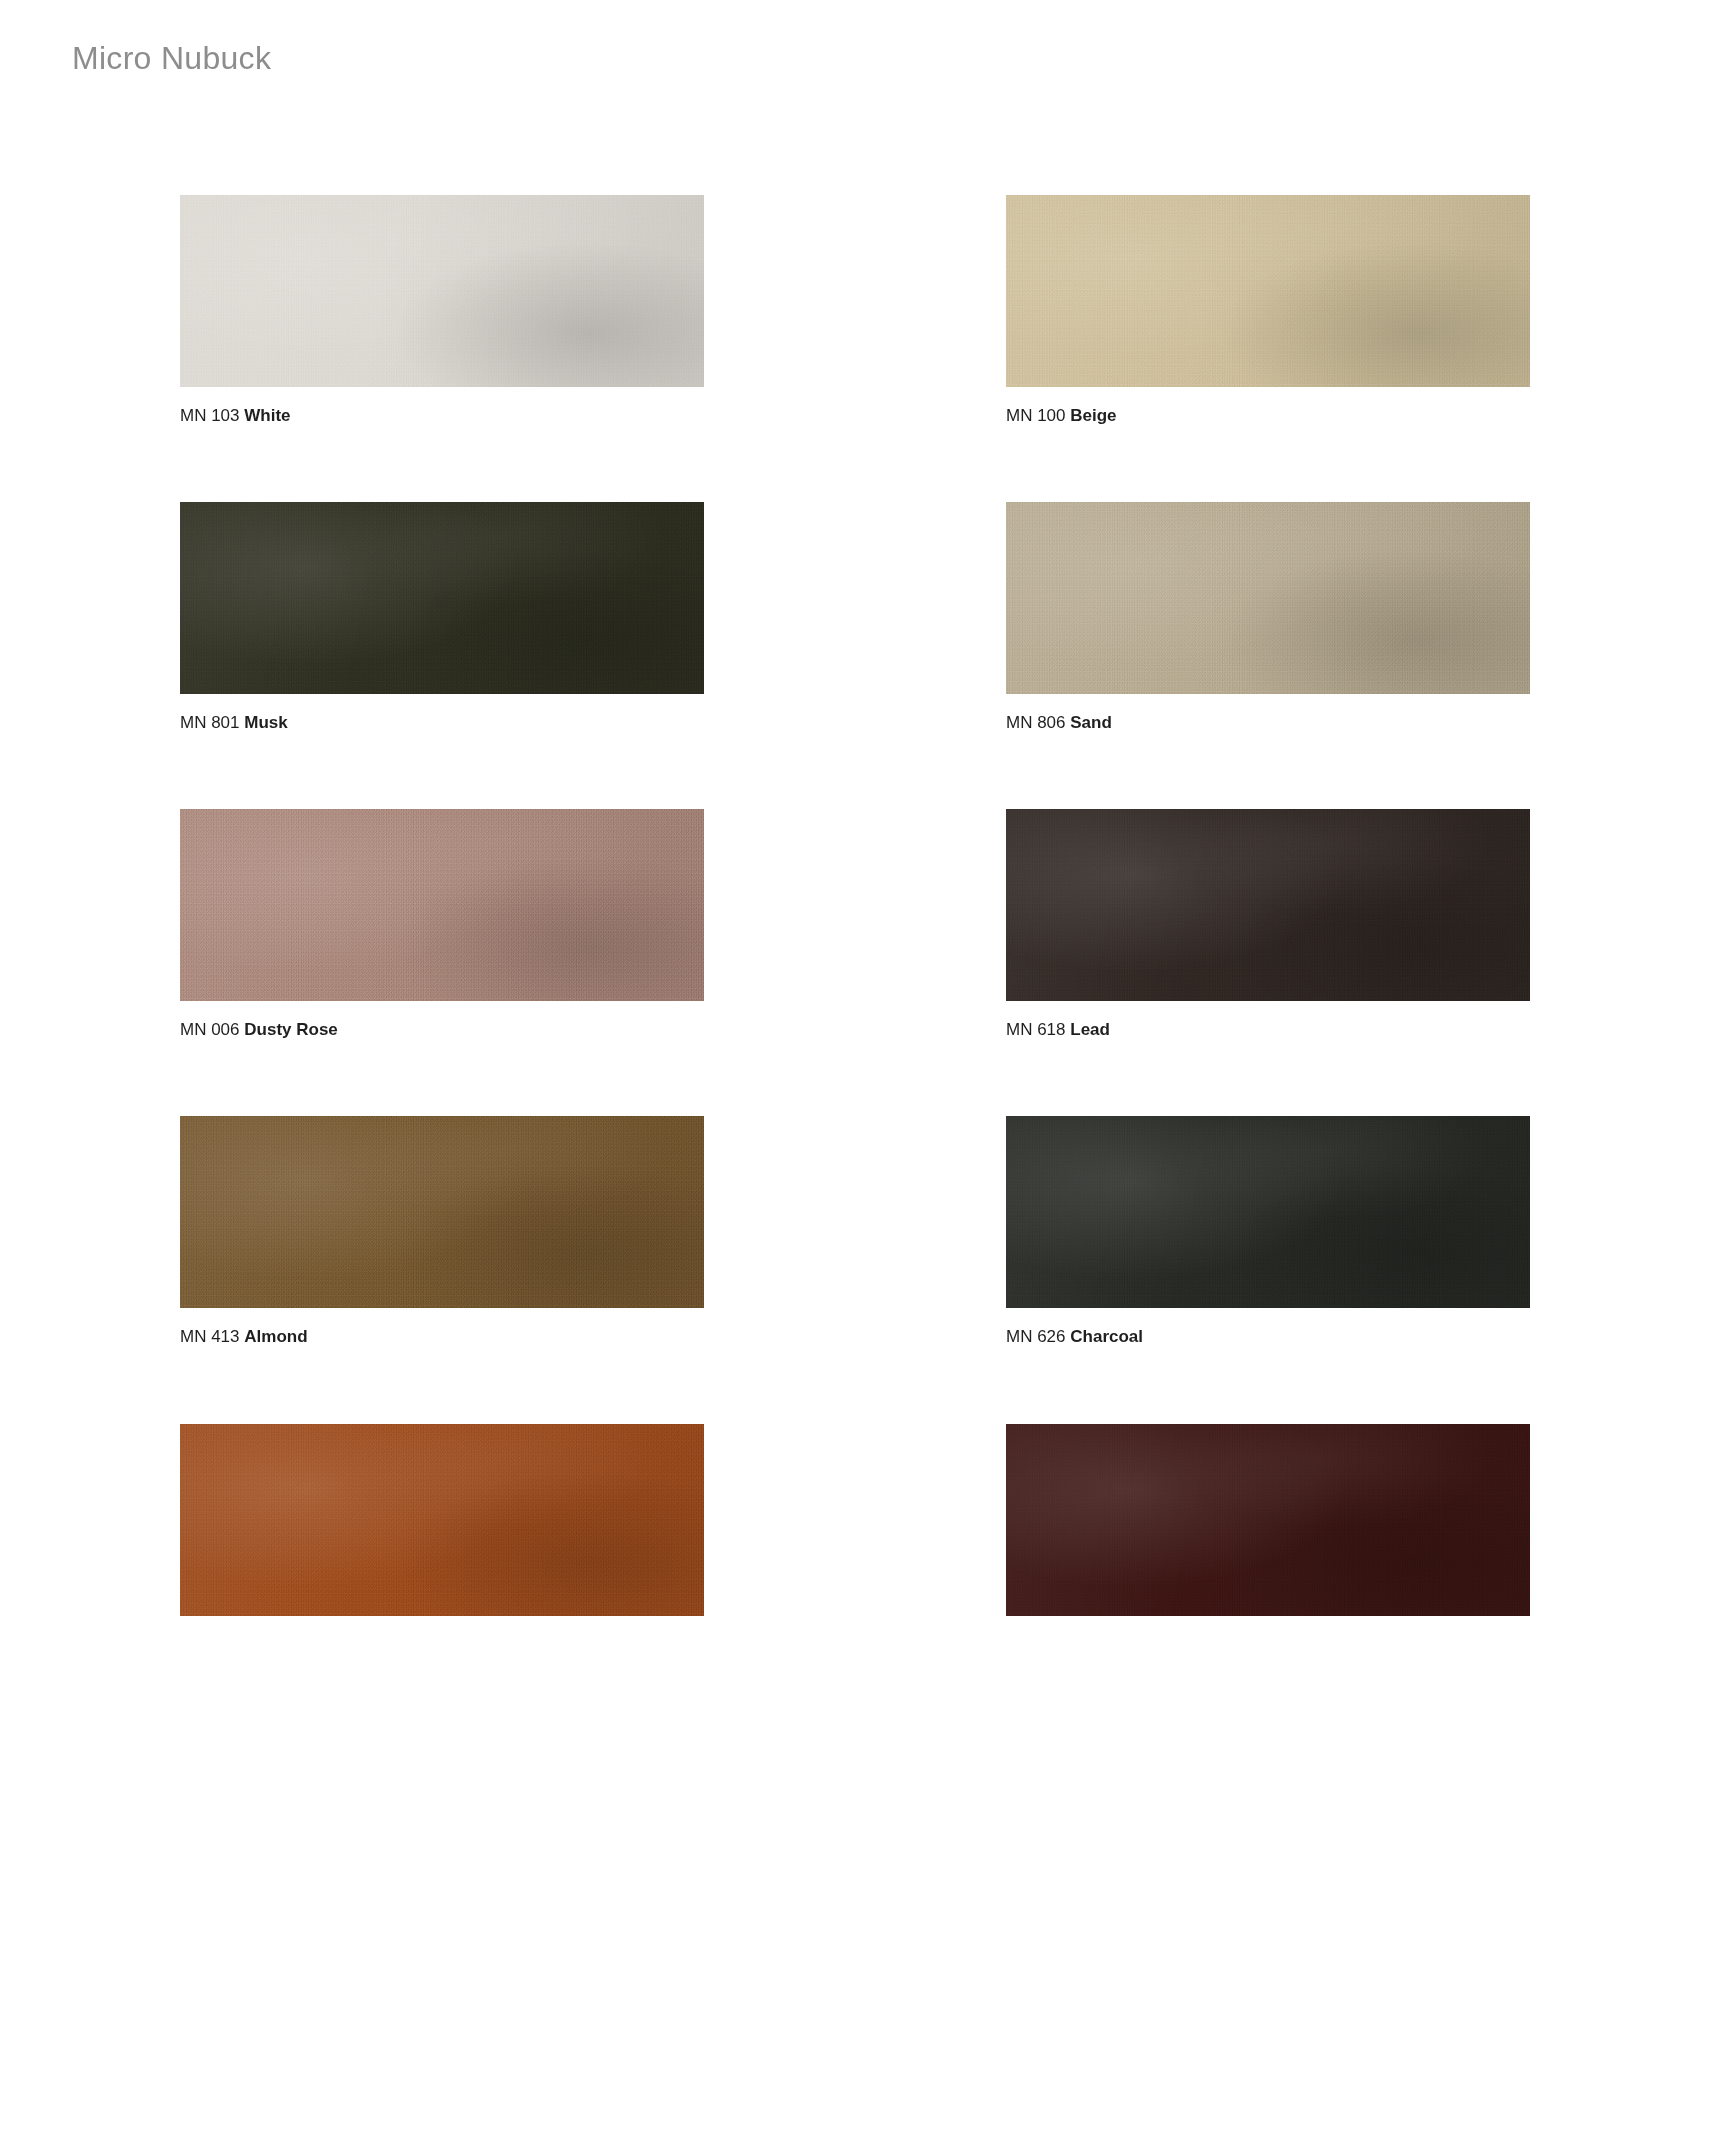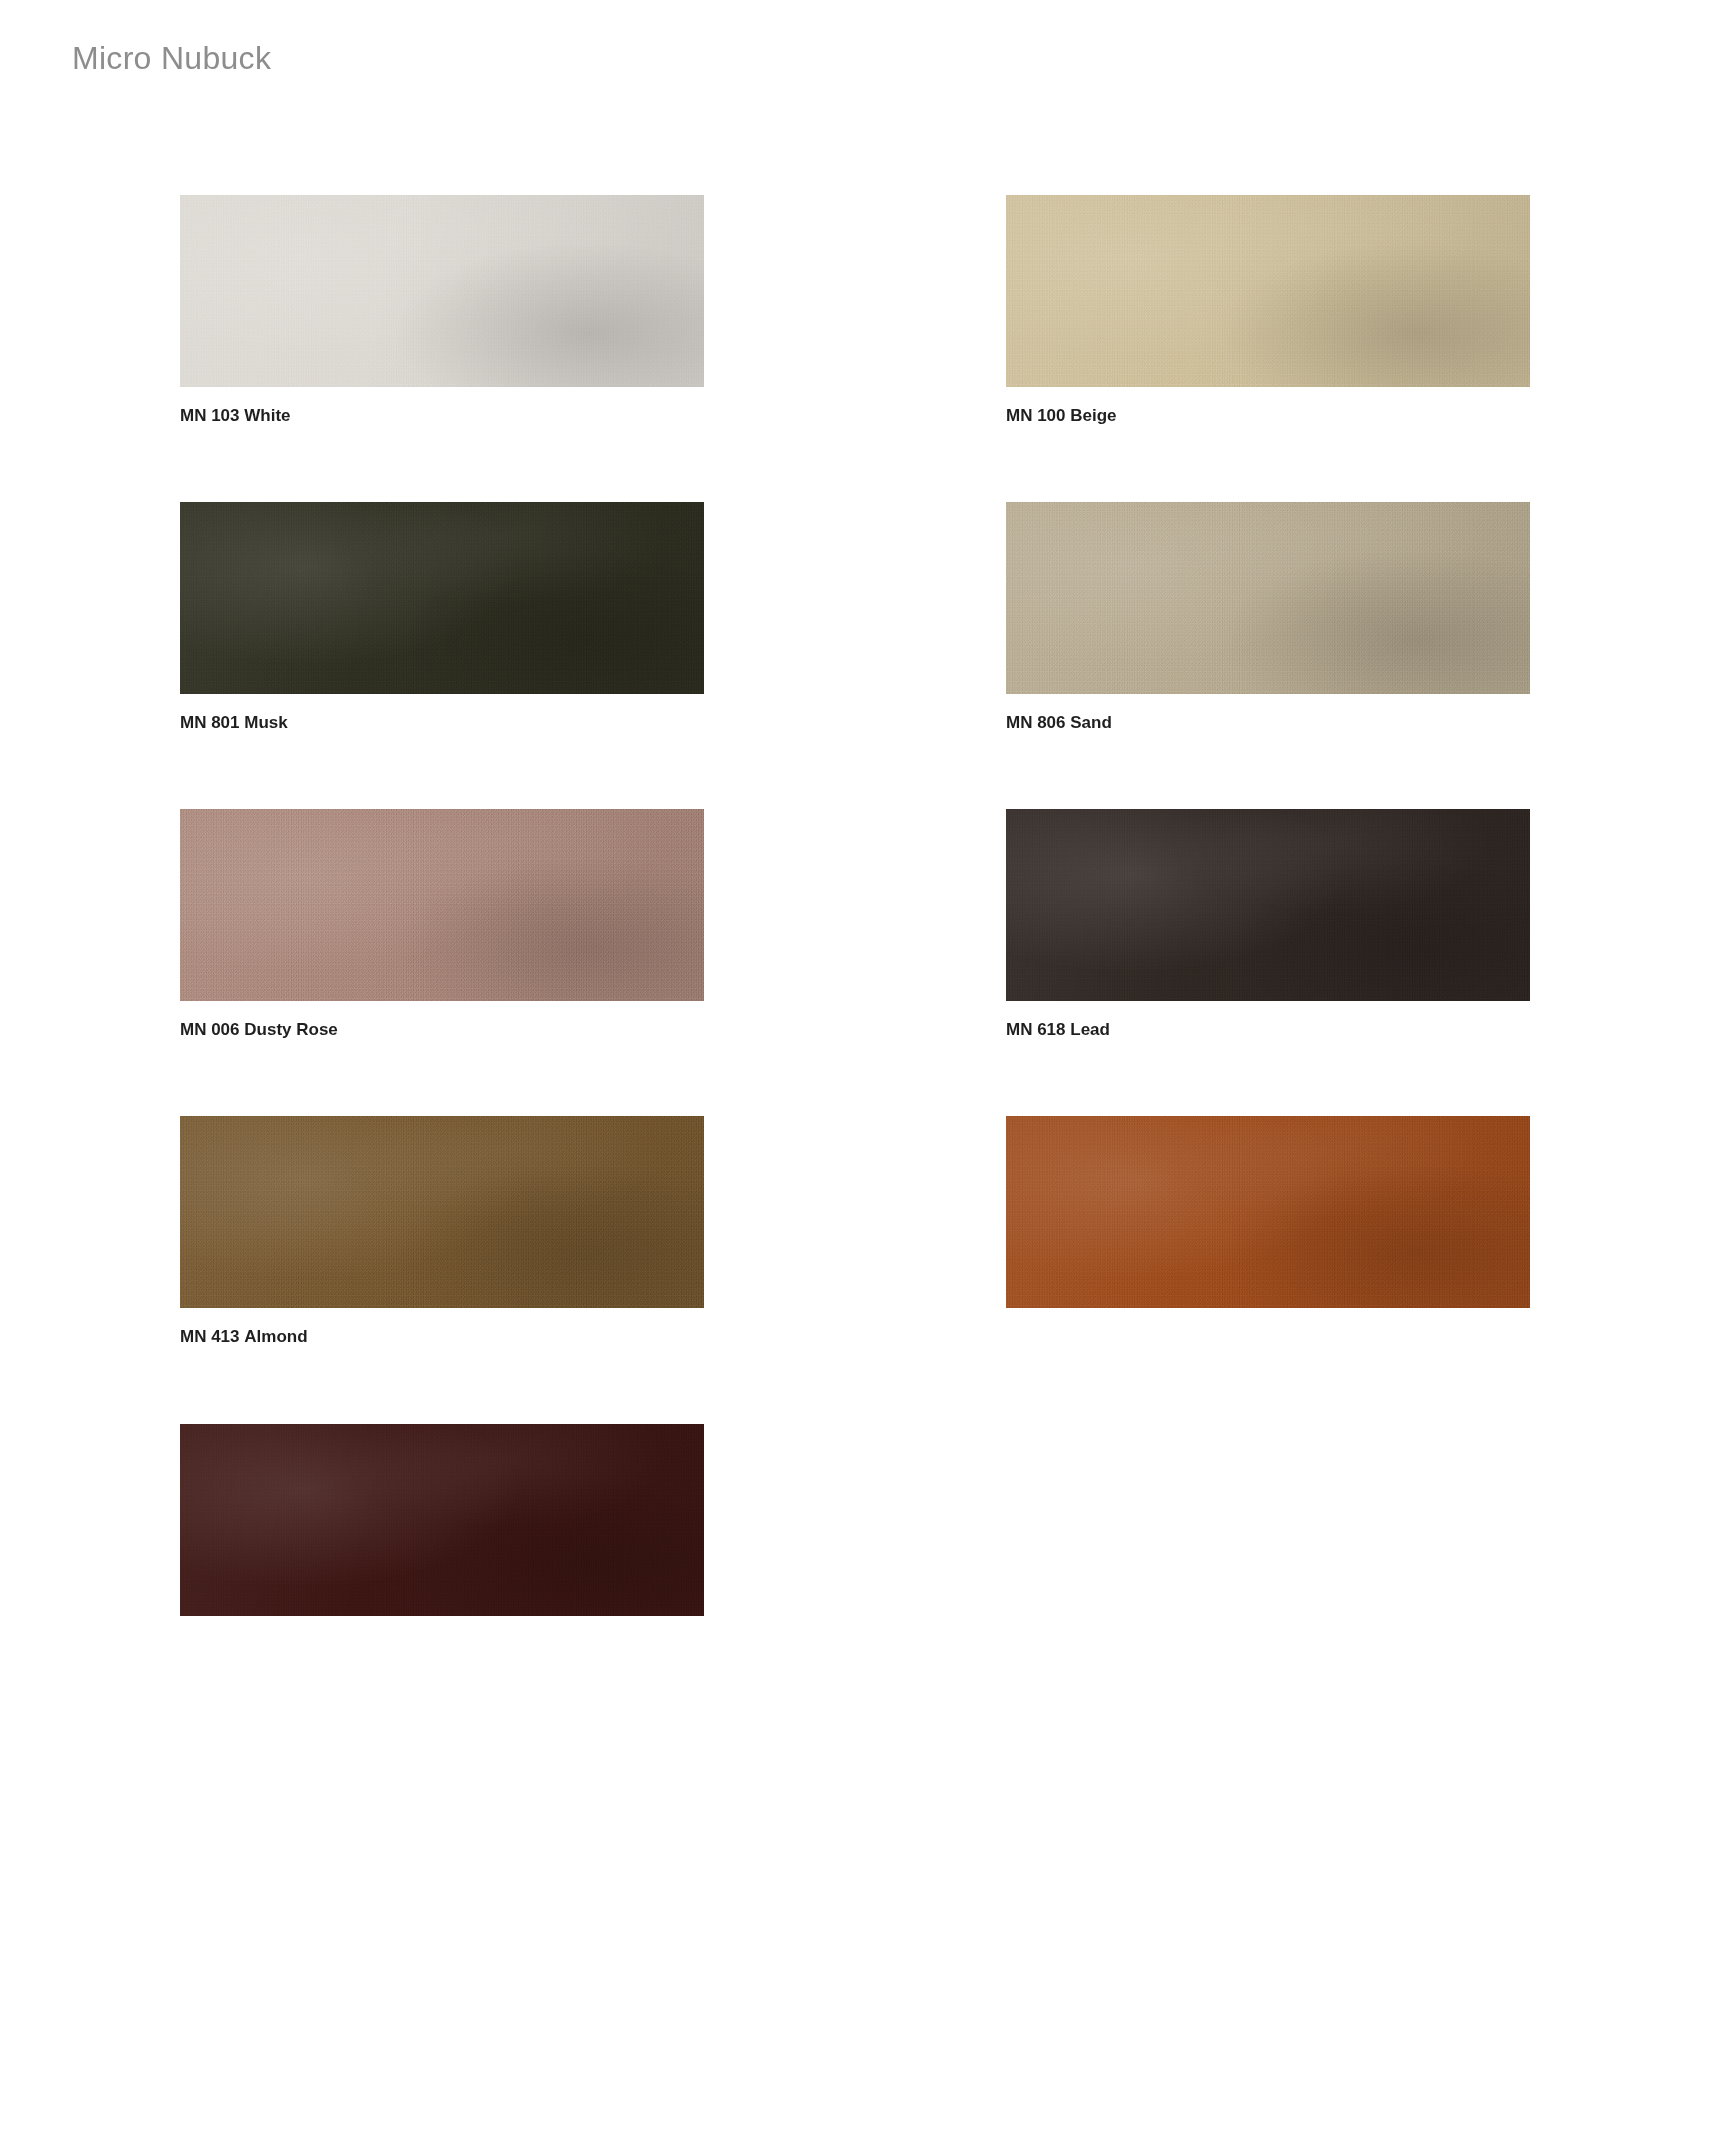--- a/index.html
+++ b/index.html
@@ -64,21 +64,21 @@
   }
 
   .swatch-label {
     margin-top:18.6px;
     font-size:17px;
     line-height:1.15;
     color:#1f1f1f;
     font-weight:400;
     white-space:nowrap;
   }
-  .swatch-label .code { font-weight:700;text-align:center; }
+  .swatch-label .code { font-weight:400;text-align:center; }
   .swatch-label .name { font-weight:700; }
 </style>
 </head>
 <body>
 
 <div class="page">
 
   <h1 class="page-title">Micro Nubuck</h1>
 
   <div class="swatch-grid">
@@ -104,20 +104,24 @@
       </div>
       <div class="swatch-cell">
         <div class="swatch-chip" style="background-color: rgb(46, 38, 34);"></div>
         <div class="swatch-label"><span class="code">MN 618</span> <span class="name">Lead</span></div>
       </div>
       <div class="swatch-cell">
         <div class="swatch-chip" style="background-color: rgb(115, 86, 47);"></div>
         <div class="swatch-label"><span class="code">MN 413</span> <span class="name">Almond</span></div>
       </div>
       <div class="swatch-cell">
+        <div class="swatch-chip" style="background-color: rgb(38, 40, 35);"></div>
+        <div class="swatch-label"><span class="code">MN 626</span> <span class="name">Charcoal</span></div>
+      </div>
+      <div class="swatch-cell">
         <div class="swatch-chip" style="background-color: rgb(155, 74, 28);"></div>
       </div>
       <div class="swatch-cell">
         <div class="swatch-chip" style="background-color: rgb(58, 21, 18);"></div>
       </div>
     </div>
 
 </div>
 
 

